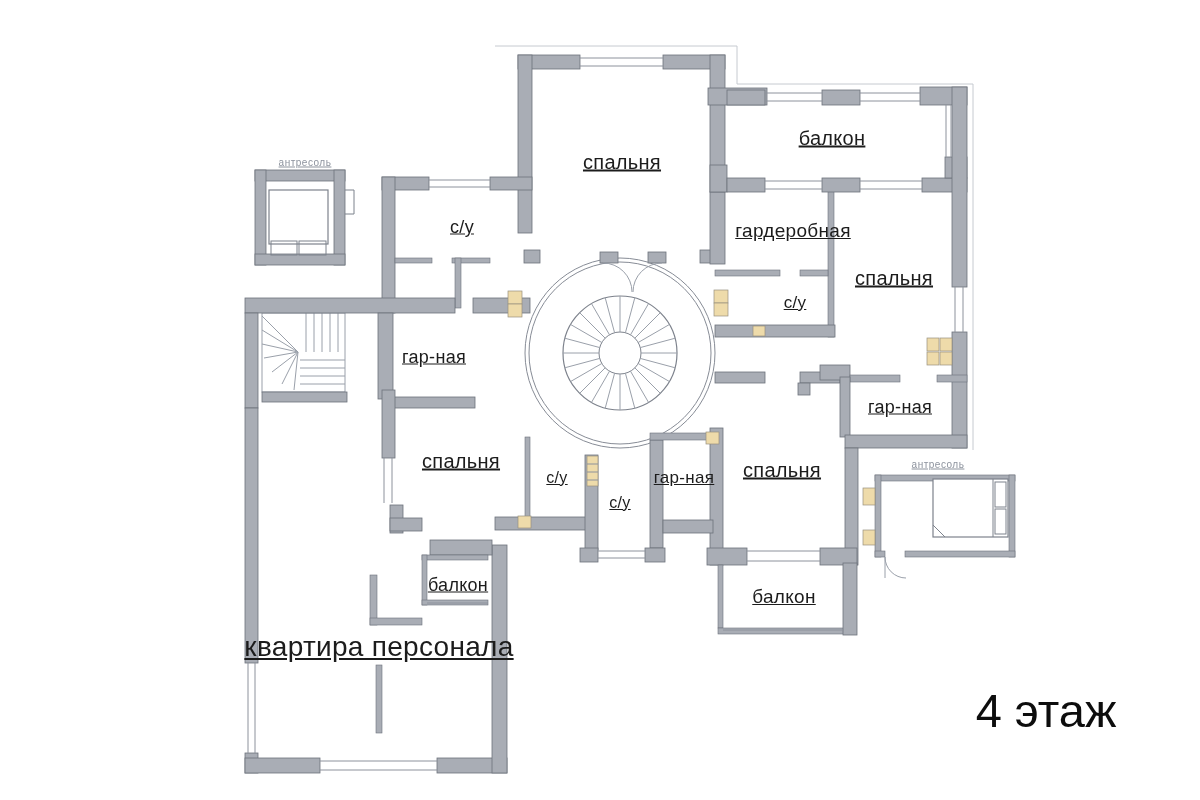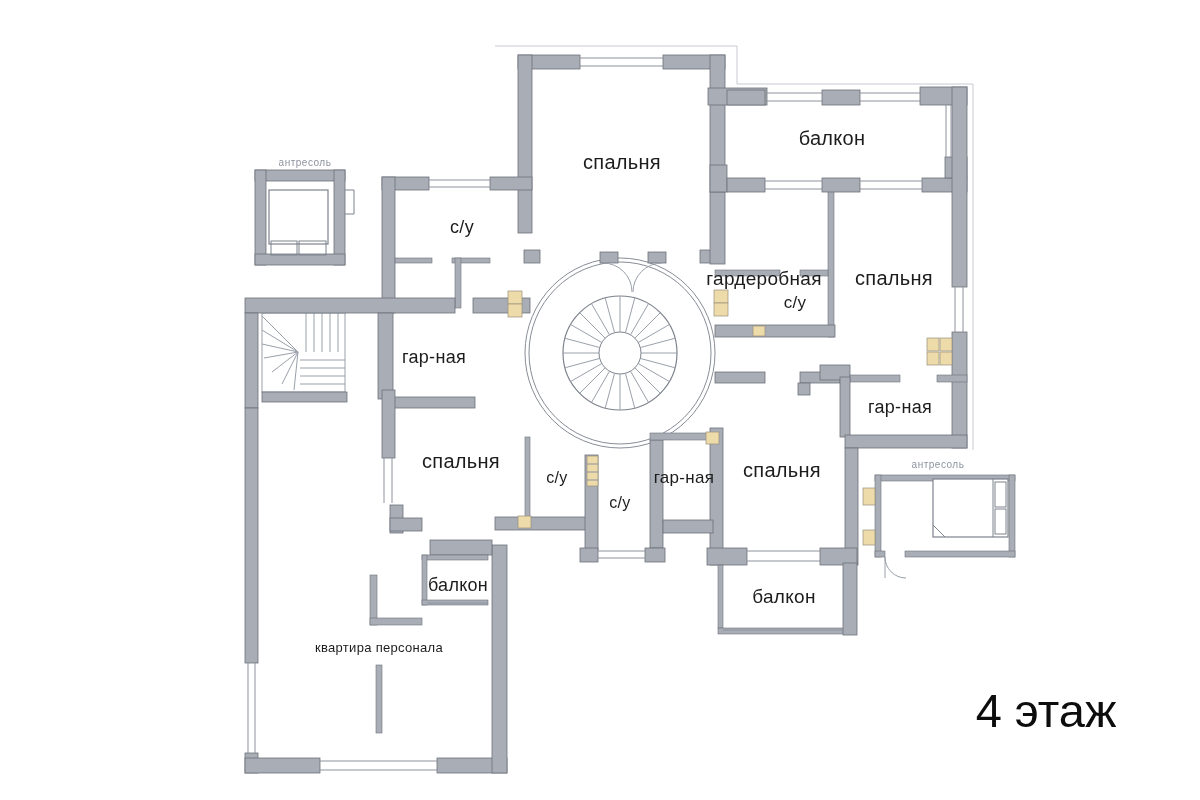--- a/index.html
+++ b/index.html
@@ -1,21 +1,21 @@
 <!DOCTYPE html>
 <html><head>
 <meta charset="utf-8">
 <style>
   html,body{margin:0;padding:0;background:#ffffff;}
   .plan{position:relative;width:1200px;height:800px;background:#ffffff;overflow:hidden;
         font-family:"Liberation Sans", sans-serif;}
   .plan svg{position:absolute;left:0;top:0;}
   .labels{position:absolute;left:0;top:0;width:1200px;height:800px;z-index:5;}
   .room-label{position:absolute;transform:translate(-50%,-50%);white-space:nowrap;
-              color:#1c1c1c;letter-spacing:.3px;}
+              color:#1c1c1c;letter-spacing:.3px;text-decoration:underline;}
   .room-label.mezzanine{color:#8d939e;letter-spacing:.5px;}
   .floor-title{position:absolute;transform:translate(-50%,-50%);color:#0d0d0d;
                font-size:47px;white-space:nowrap;z-index:6;}
   
   .w{fill:#a9adb5;stroke:#6d727c;stroke-width:.8;}
   .tw{fill:#a9adb5;stroke:#6d727c;stroke-width:.6;}
   .ln{stroke:#8d929c;stroke-width:1;fill:none;}
   .lt{stroke:#c6cad0;stroke-width:1;fill:none;}
   .hall{fill:none;stroke:#878c96;stroke-width:1;}
   .tread{stroke:#9aa0aa;stroke-width:1;fill:none;}
@@ -263,33 +263,33 @@
     <line class="furn2" x1="993" y1="479" x2="993" y2="537"></line>
     <rect class="furn2" x="995" y="482" width="11" height="25"></rect>
     <rect class="furn2" x="995" y="509" width="11" height="25"></rect>
     <polyline class="furn2" points="933,525 945,537"></polyline>
   </g>
 </svg>
 
 <div class="labels">
       <div class="room-label" style="left: 622px; top: 162px; font-size: 20px;">спальня</div>
       <div class="room-label" style="left: 832px; top: 138px; font-size: 20px;">балкон</div>
-      <div class="room-label" style="left: 764px; top: 231px; font-size: 19px; margin-top: 48px;">гардеробная</div>
+      <div class="room-label" style="left: 793px; top: 231px; font-size: 19px;">гардеробная</div>
       <div class="room-label" style="left: 795px; top: 303px; font-size: 17px;">с/у</div>
       <div class="room-label" style="left: 894px; top: 278px; font-size: 20px;">спальня</div>
       <div class="room-label" style="left: 900px; top: 407px; font-size: 18px;">гар-ная</div>
       <div class="room-label mezzanine" style="left: 938px; top: 464px; font-size: 10px;">антресоль</div>
       <div class="room-label" style="left: 462px; top: 227px; font-size: 18px;">с/у</div>
       <div class="room-label" style="left: 434px; top: 357px; font-size: 18px;">гар-ная</div>
       <div class="room-label" style="left: 461px; top: 461px; font-size: 20px;">спальня</div>
       <div class="room-label" style="left: 557px; top: 478px; font-size: 16px;">с/у</div>
       <div class="room-label" style="left: 620px; top: 503px; font-size: 16px;">с/у</div>
       <div class="room-label" style="left: 684px; top: 478px; font-size: 17px;">гар-ная</div>
       <div class="room-label" style="left: 782px; top: 470px; font-size: 20px;">спальня</div>
       <div class="room-label" style="left: 784px; top: 597px; font-size: 19px;">балкон</div>
       <div class="room-label" style="left: 458px; top: 585px; font-size: 18px;">балкон</div>
-      <div class="room-label" style="left: 379px; top: 647px; font-size: 13px;">квартира персонала</div>
+      <div class="room-label" style="left: 379px; top: 647px; font-size: 28px;">квартира персонала</div>
       <div class="room-label mezzanine" style="left: 305px; top: 162px; font-size: 10px;">антресоль</div>
     </div>
 
 <div class="floor-title" style="left: 1046px; top: 710px; font-size: 47px;">4 этаж</div>
 
 </div>
 
 </body></html>

